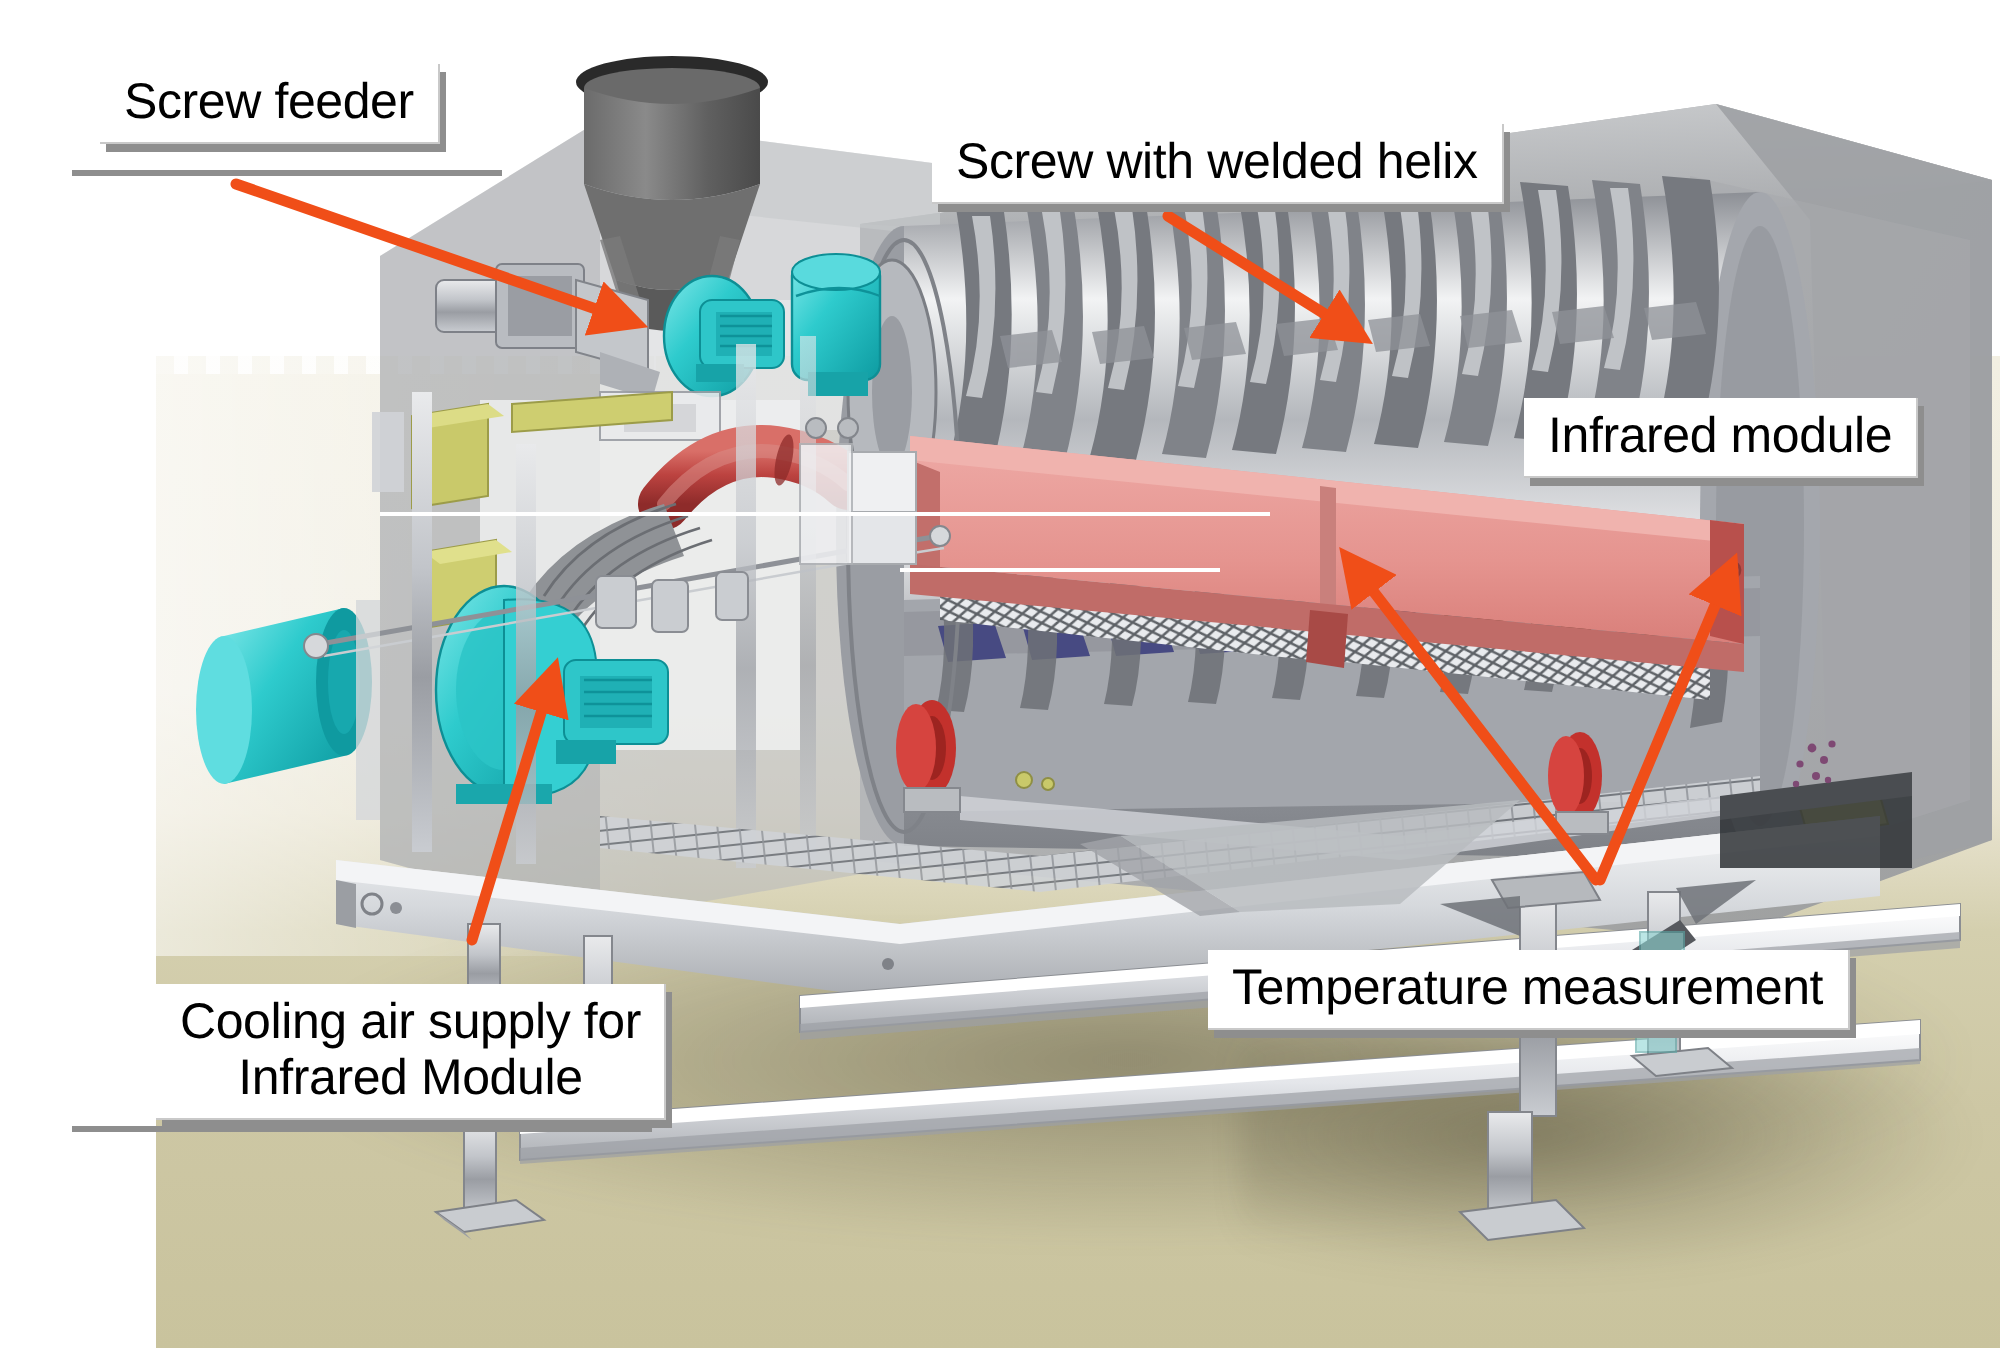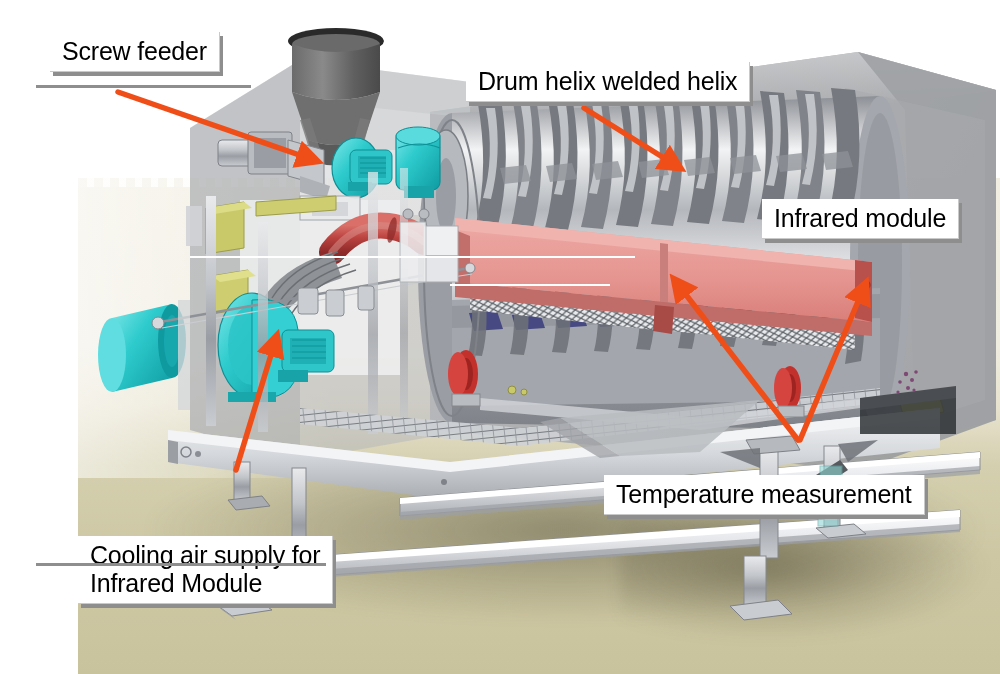--- a/index.html
+++ b/index.html
@@ -50,21 +50,21 @@
     color:#000000;
     font-size:25px;
     line-height:1.12;
     letter-spacing:-.2px;
     padding:5px 12px 6px 12px;
     white-space:pre;
     box-shadow:3px 4px 0 0 #8e8e8e;
     border-right:1px solid #c9c9c9;
     border-bottom:1px solid #c9c9c9;
   }
-  .callout.center{text-align:left;margin-top:44px;}
+  .callout.center{text-align:center;}
   .callout-rule{
     position:absolute;
     height:3px;background:#8e8e8e;
   }
   #lbl-screw{left:50px;  top:32px;}
   #lbl-drum{left:466px;  top:62px;}
   #lbl-ir{left:762px;    top:199px;}
   #lbl-temp{left:604px;  top:443px;margin-top:32px;}
   #lbl-cool{left:78px;   top:492px;}
 
@@ -450,21 +450,21 @@
       <line x1="800" y1="440" x2="862" y2="292" marker-end="url(#arrowhead)"></line>
     </g>
   </svg>
 
   <div class="callout-rule" id="rule-ir2"></div>
   <div class="callout-rule" id="rule-ir"></div>
 
   <div class="callout" id="lbl-screw">Screw feeder</div>
   <div class="callout-rule" id="rule-screw"></div>
 
-  <div class="callout" id="lbl-drum">Drum helix welded helix</div>
+  <div class="callout" id="lbl-drum">Screw with welded helix</div>
 
   <div class="callout" id="lbl-ir">Infrared module</div>
 
   <div class="callout" id="lbl-temp">Temperature measurement</div>
 
   <div class="callout center" id="lbl-cool">Cooling air supply for
 Infrared Module</div>
   <div class="callout-rule" id="rule-cool"></div>
 
 </div>

